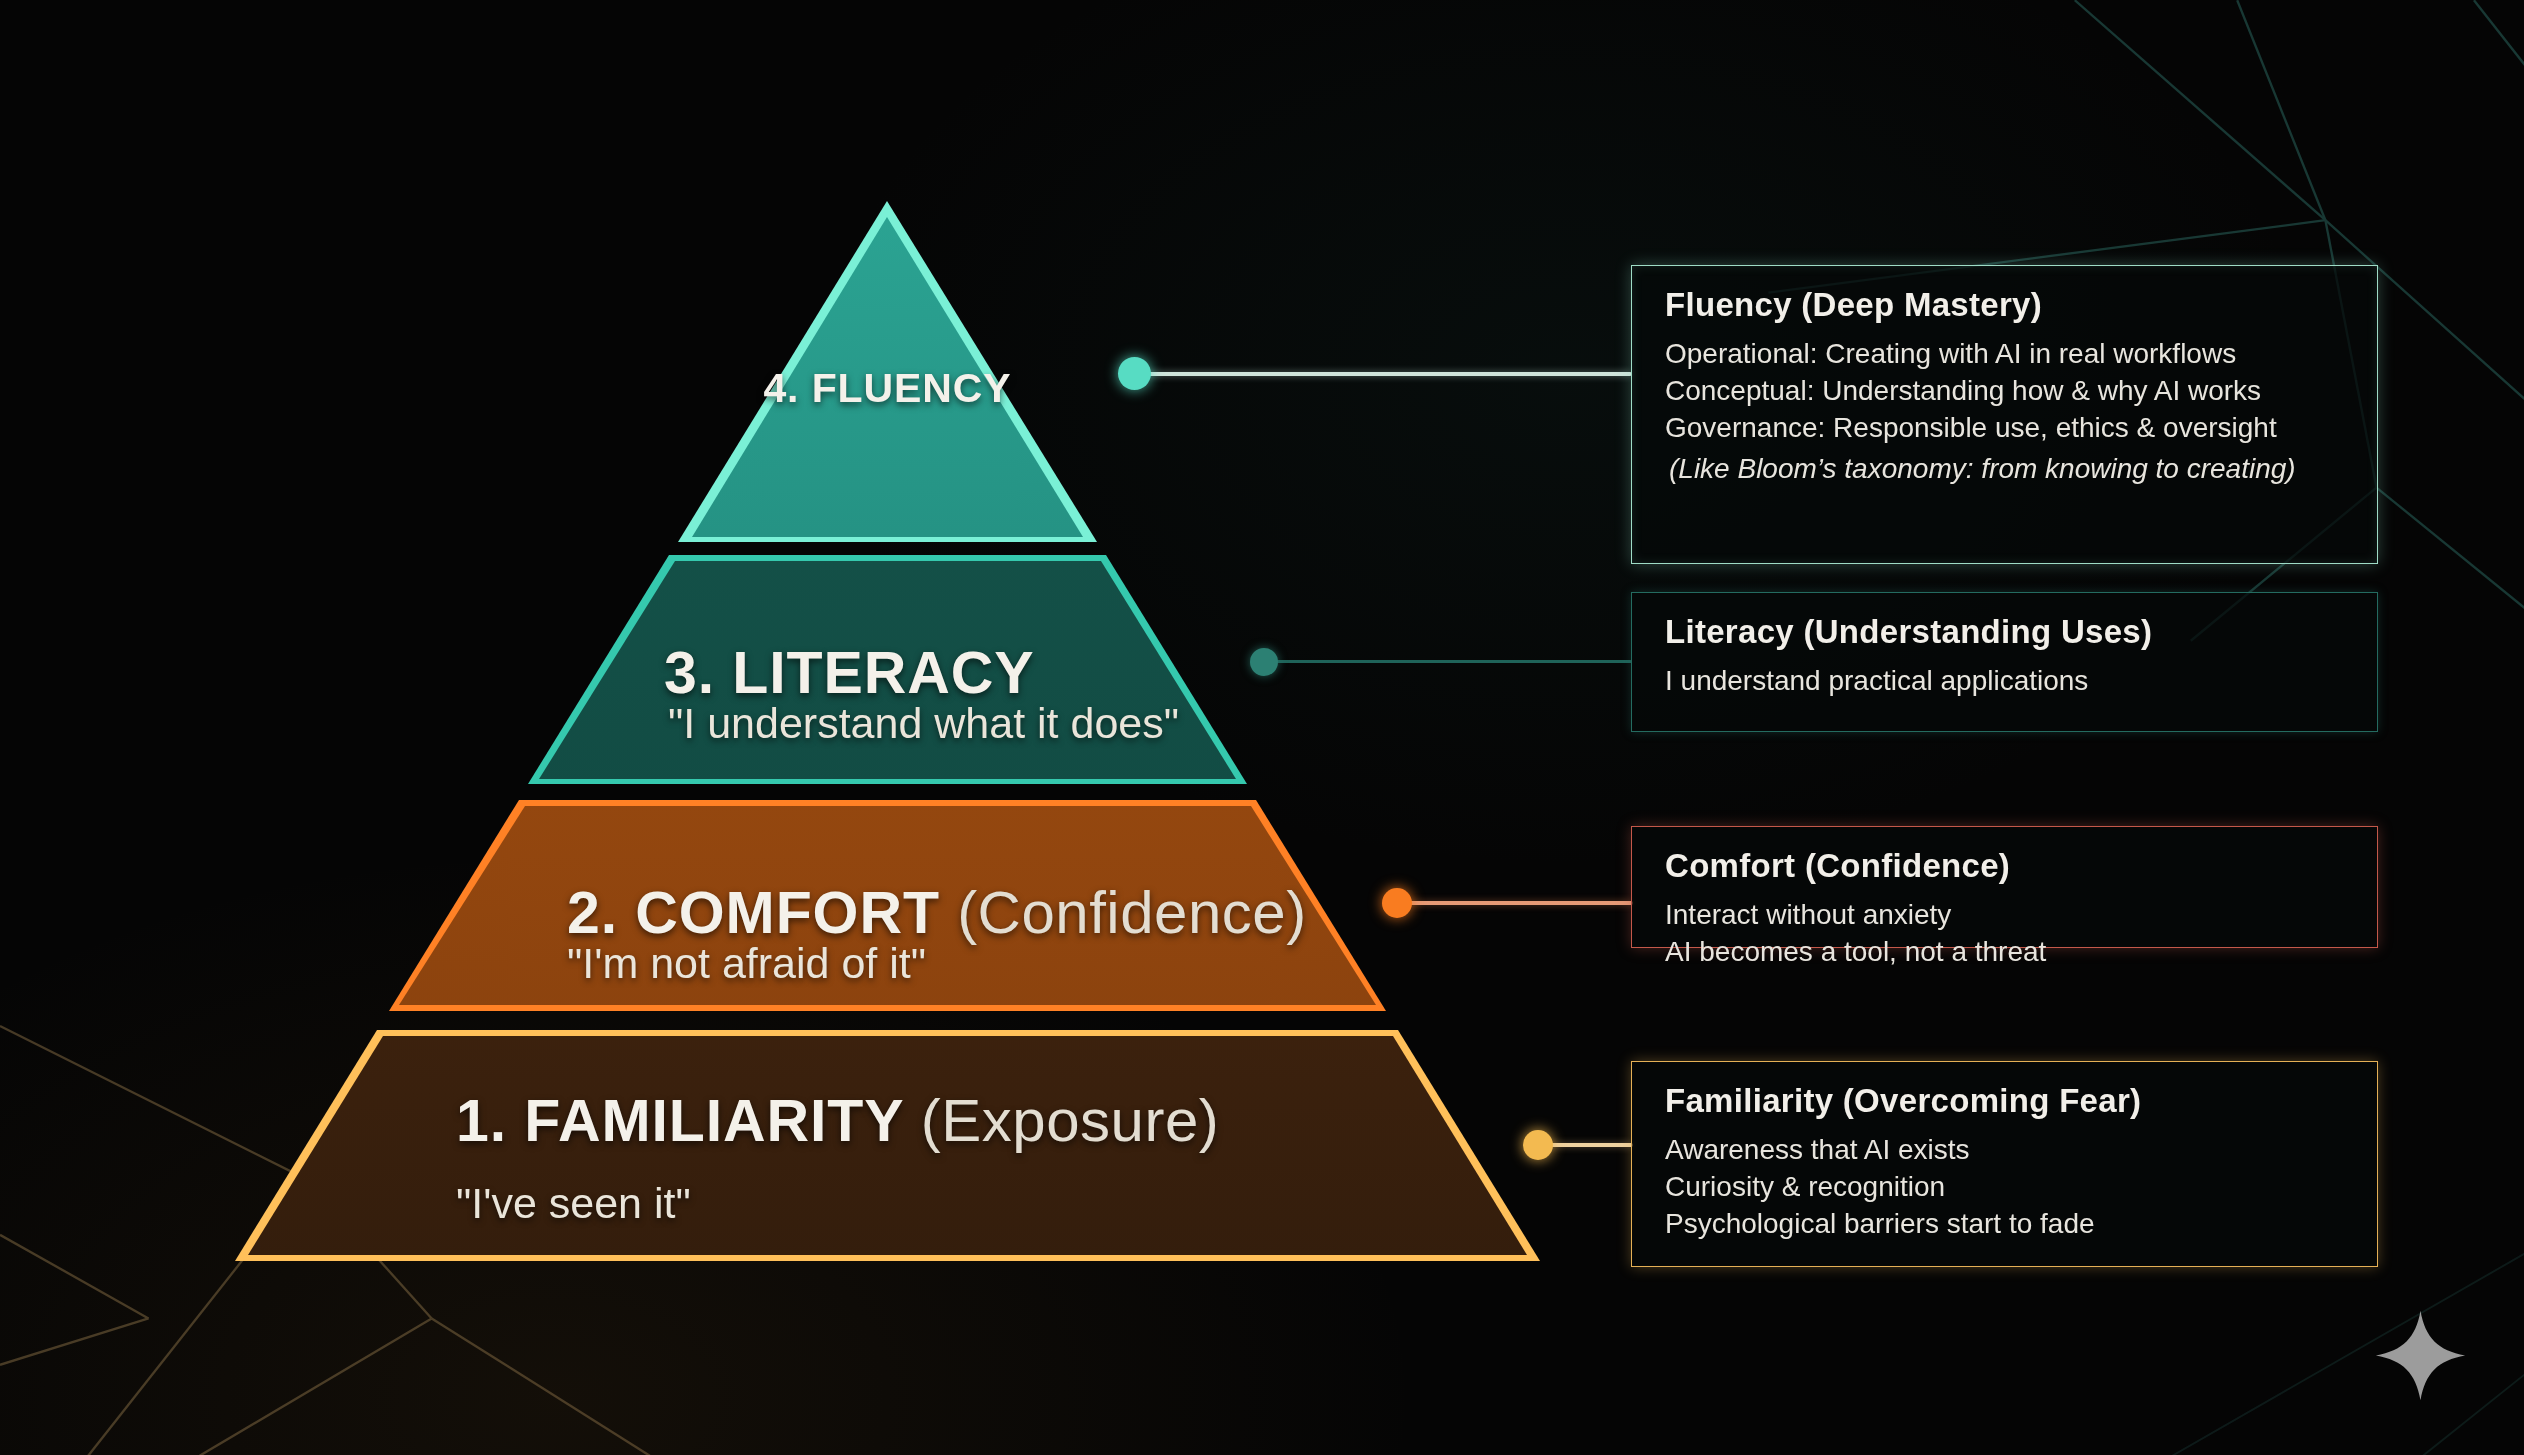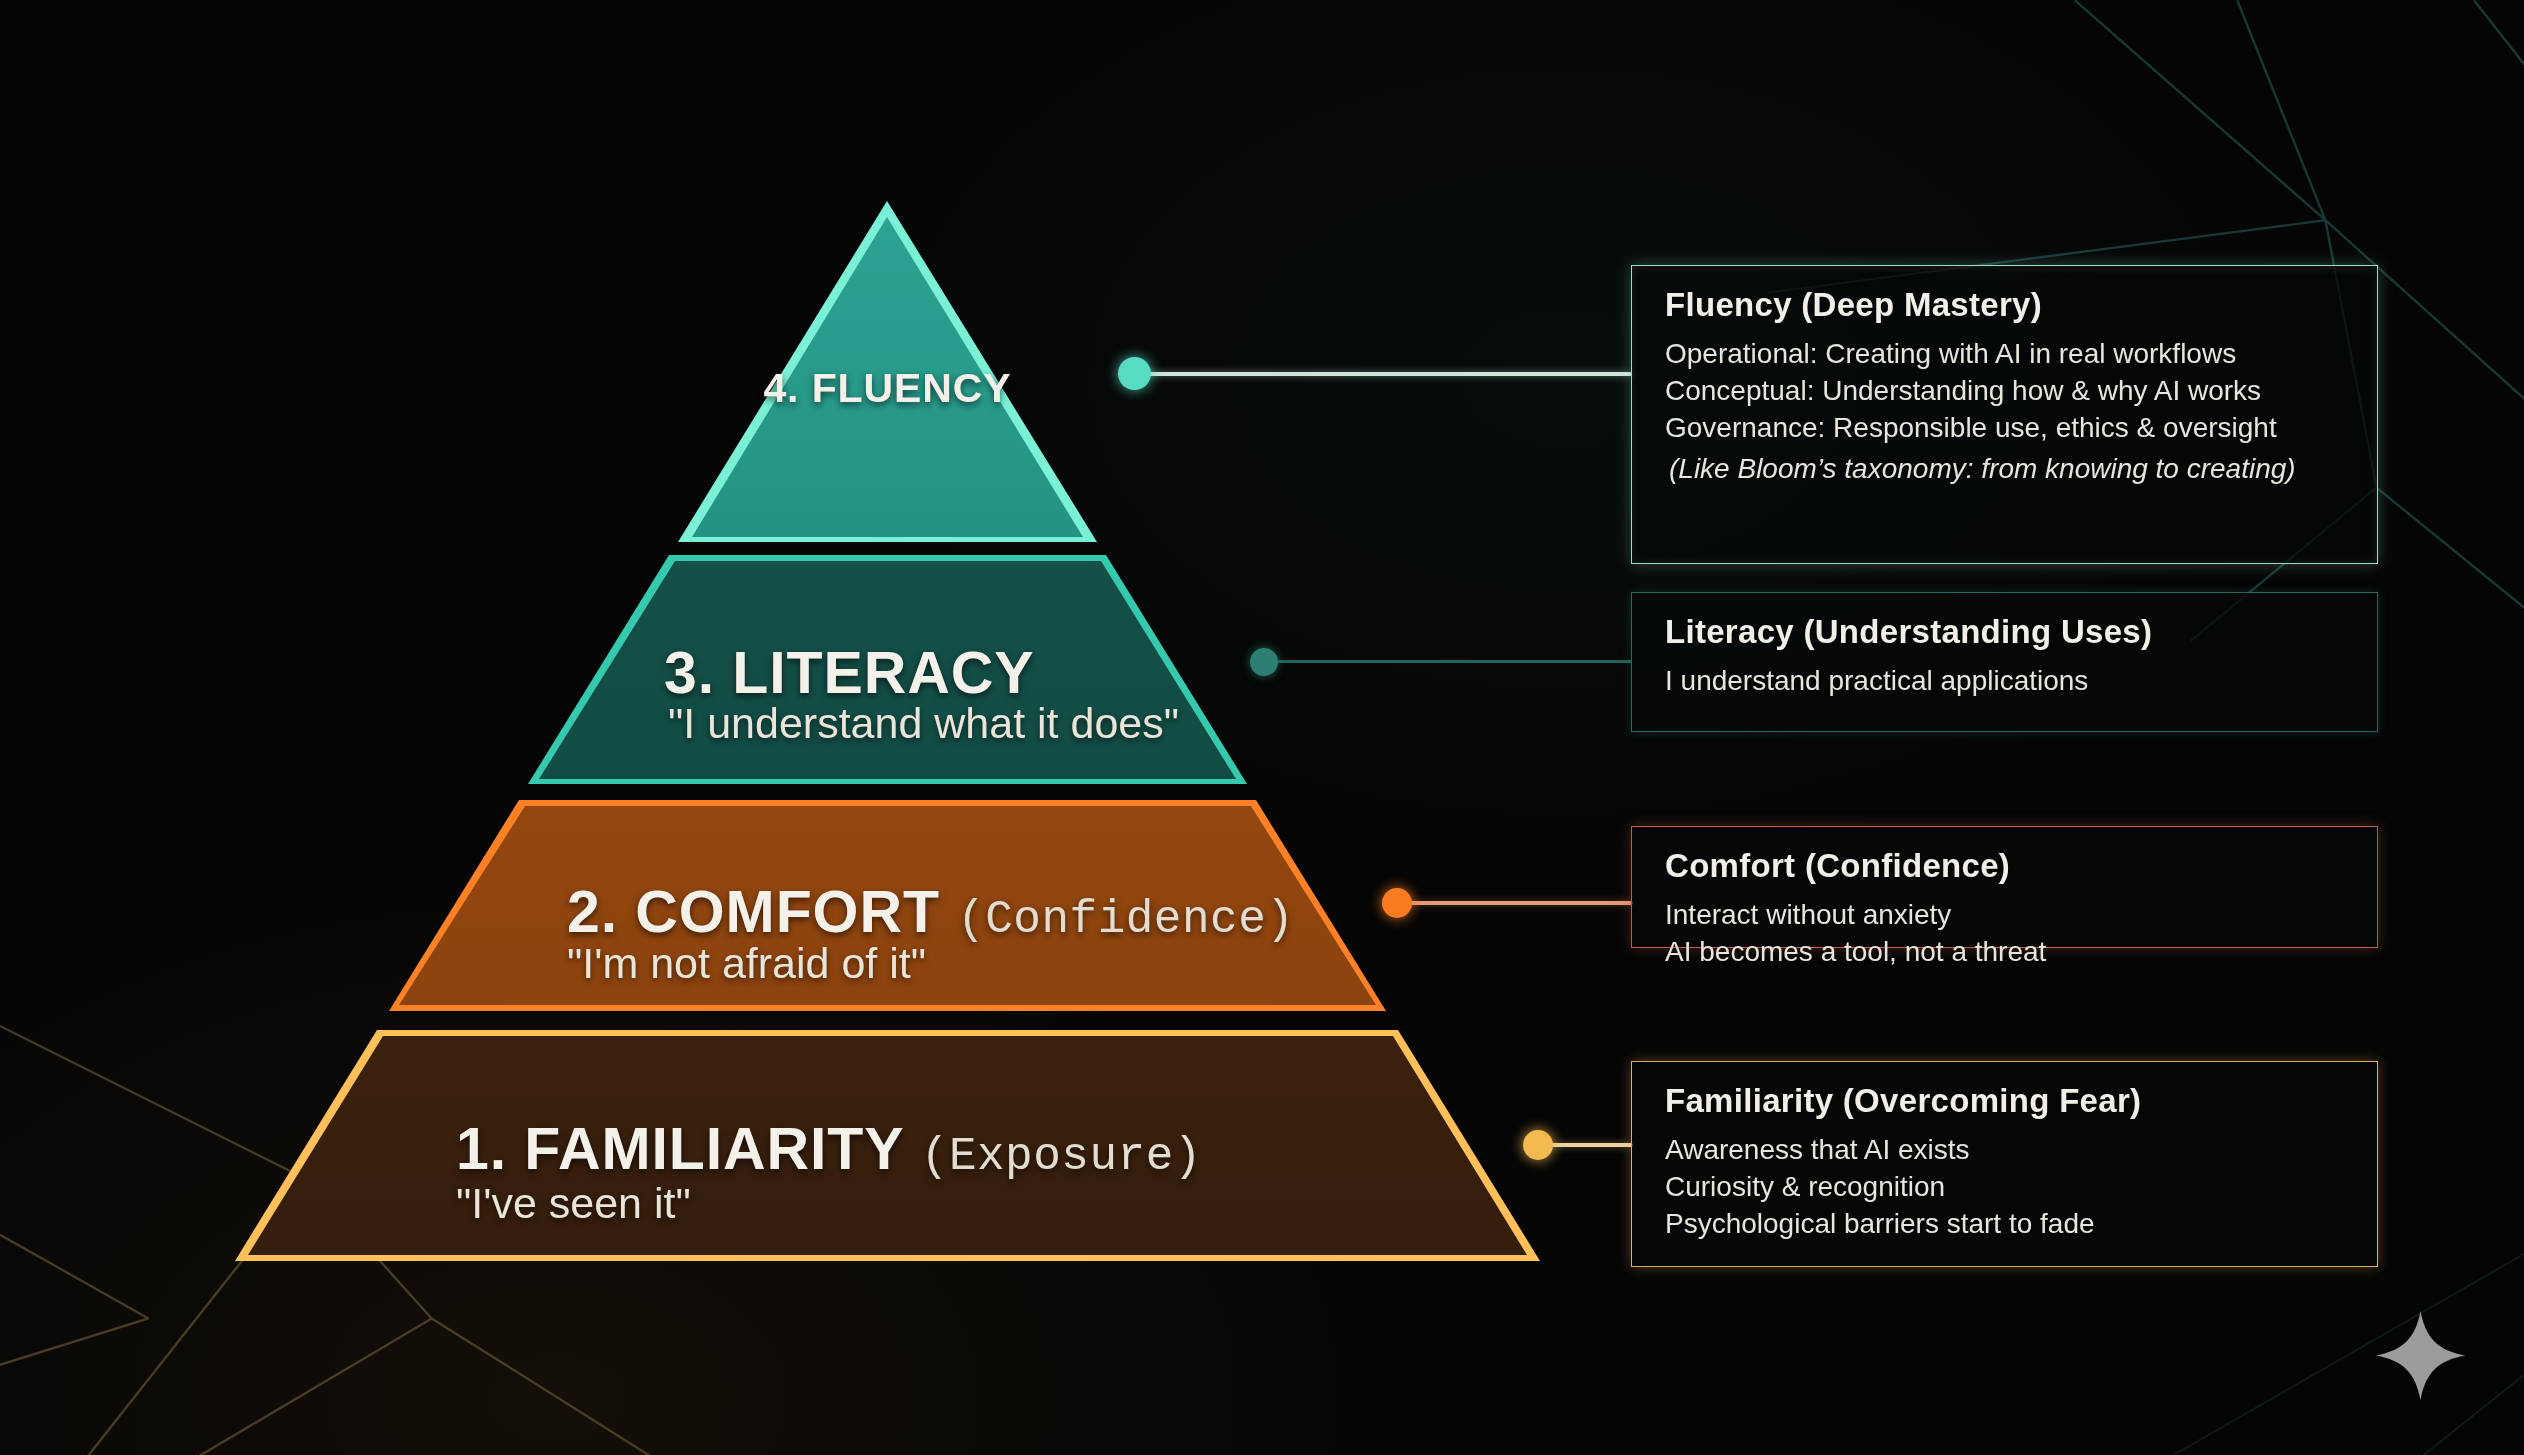--- a/index.html
+++ b/index.html
@@ -26,28 +26,28 @@
   .band-comfort .band-fill{clip-path:polygon(525px 806px,1251px 806px,1376px 1005px,399px 1005px);
     background:linear-gradient(180deg,#a4500f 0%,#94470f 55%,#7c3b0c 100%);}
   .band-familiarity{background:#ffc05a;clip-path:polygon(377px 1030px,1398px 1030px,1540px 1261px,235px 1261px);
     filter:drop-shadow(0 0 15px rgba(255,185,75,.55)) drop-shadow(0 0 51px rgba(255,170,60,.33));}
   .band-familiarity .band-fill{clip-path:polygon(383px 1036px,1393px 1036px,1527px 1255px,248px 1255px);
     background:linear-gradient(180deg,#543012 0%,#46260f 50%,#2d1a0b 100%);}
 
   
   .lvl-title{position:absolute;color:#f4f1ea;font-weight:bold;font-size:59px;letter-spacing:0.9px;
     text-shadow:0 2.8px 7.4px rgba(0,0,0,.6);white-space:nowrap;}
-  .lvl-qualifier{font-weight:normal;font-size:46px;color:#e3ddd1;letter-spacing:0.5px;font-family:Liberation Mono, monospace;}
+  .lvl-qualifier{font-weight:normal;font-size:60px;color:#e3ddd1;letter-spacing:0.5px;}
   .lvl-quote{position:absolute;color:#eae5da;font-size:43px;text-shadow:0 2.8px 6.5px rgba(0,0,0,.55);white-space:nowrap;}
   .t-fluency{left:702px;top:365px;width:371px;text-align:center;font-size:41px;}
   .t-literacy{left:664px;top:639px;}
   .q-literacy{left:668px;top:699px;}
   .t-comfort{left:567px;top:878px;}
   .q-comfort{left:567px;top:939px;}
-  .t-familiarity{left:456px;top:1115px;}
+  .t-familiarity{left:456px;top:1086px;}
   .q-familiarity{left:456px;top:1179px;}
 
   
   .connector-line{position:absolute;height:3.7px;border-radius:1.9px;}
   .connector-dot{position:absolute;border-radius:50%;}
   .c1 .connector-line{left:1146px;top:372px;width:486px;background:#cfe4da;box-shadow:0 0 7.4px rgba(200,240,225,.45);}
   .c1 .connector-dot{left:1118px;top:357px;width:33px;height:33px;background:#57dcc3;box-shadow:0 0 13px rgba(87,220,195,.8);}
   .c2 .connector-line{left:1276px;top:660px;width:356px;height:2.8px;background:#1f6359;}
   .c2 .connector-dot{left:1250px;top:648px;width:28px;height:28px;background:#2c8073;box-shadow:0 0 9.3px rgba(44,128,115,.7);}
   .c3 .connector-line{left:1409px;top:901px;width:224px;background:#e59a76;box-shadow:0 0 7.4px rgba(240,140,80,.4);}

